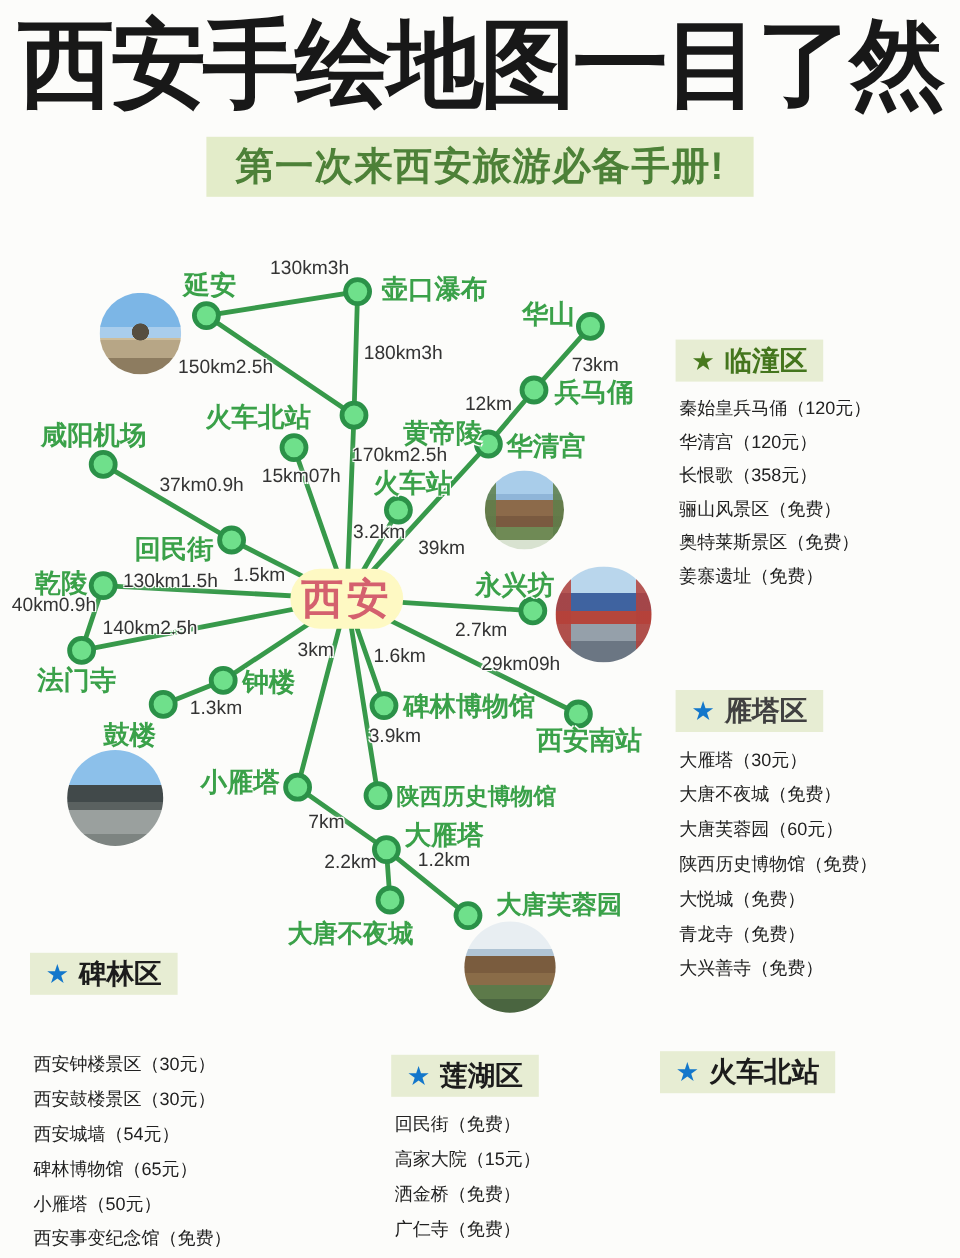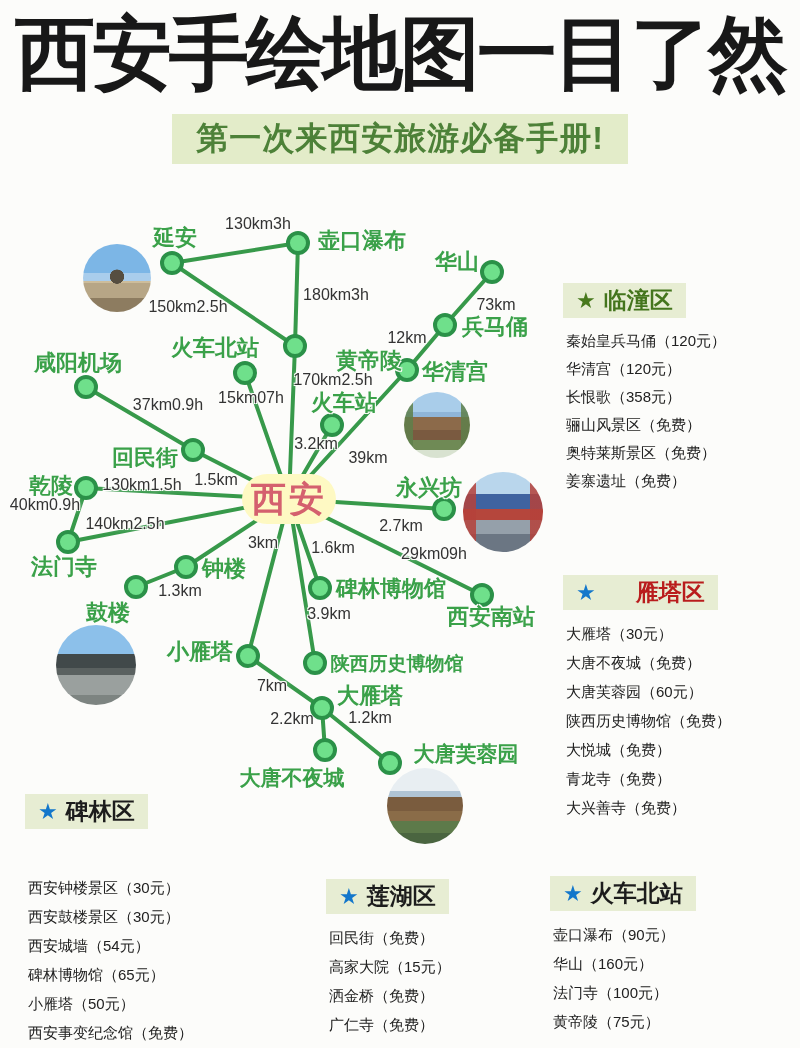--- a/index.html
+++ b/index.html
@@ -180,21 +180,21 @@
         </div><ul class="section-items" style="line-height: 28px;">
           <li>秦始皇兵马俑（120元）</li>
           <li>华清宫（120元）</li>
           <li>长恨歌（358元）</li>
           <li>骊山风景区（免费）</li>
           <li>奥特莱斯景区（免费）</li>
           <li>姜寨遗址（免费）</li>
         </ul></div>
       <div class="section" style="left: 563px; top: 575px;"><div class="section-header">
           <div class="star" style="color: rgb(19, 119, 203);">★</div>
-          <div class="section-title" style="color: #b91c1c; margin-left: 32px;">雁塔区</div>
+          <div class="section-title" style="color: #404040;">雁塔区</div>
         </div><ul class="section-items" style="line-height: 29px;">
           <li>大雁塔（30元）</li>
           <li>大唐不夜城（免费）</li>
           <li>大唐芙蓉园（60元）</li>
           <li>陕西历史博物馆（免费）</li>
           <li>大悦城（免费）</li>
           <li>青龙寺（免费）</li>
           <li>大兴善寺（免费）</li>
         </ul></div>
       <div class="section" style="left: 25px; top: 794px;"><div class="section-header">
@@ -213,20 +213,15 @@
           <div class="section-title" style="color: rgb(28, 28, 28);">莲湖区</div>
         </div><ul class="section-items" style="line-height: 29px;">
           <li>回民街（免费）</li>
           <li>高家大院（15元）</li>
           <li>洒金桥（免费）</li>
           <li>广仁寺（免费）</li>
         </ul></div>
       <div class="section" style="left: 550px; top: 876px;"><div class="section-header">
           <div class="star" style="color: rgb(19, 119, 203);">★</div>
           <div class="section-title" style="color: rgb(28, 28, 28);">火车北站</div>
-        </div><ul class="section-items" style="line-height: 29px;">
-          <li>壶口瀑布（90元）</li>
-          <li>华山（160元）</li>
-          <li>法门寺（100元）</li>
-          <li>黄帝陵（75元）</li>
-        </ul></div>
+        </div></div>
     </div>
 </div>
 
 </body></html>

